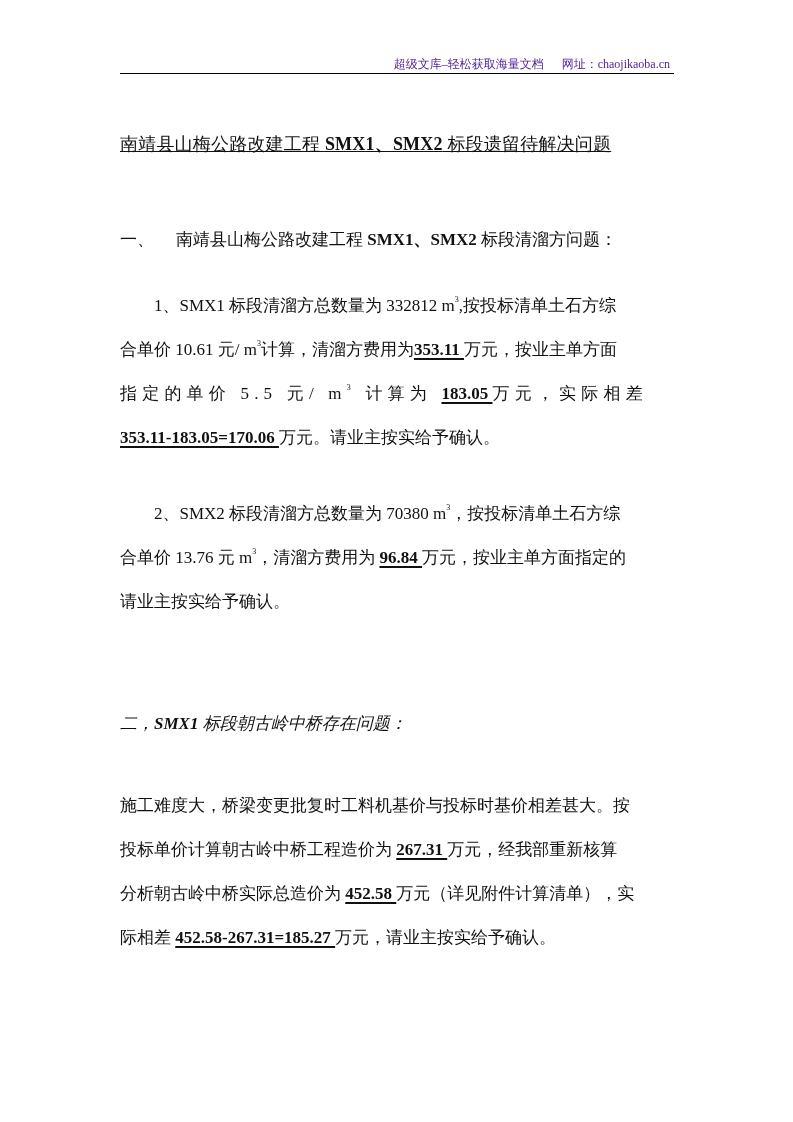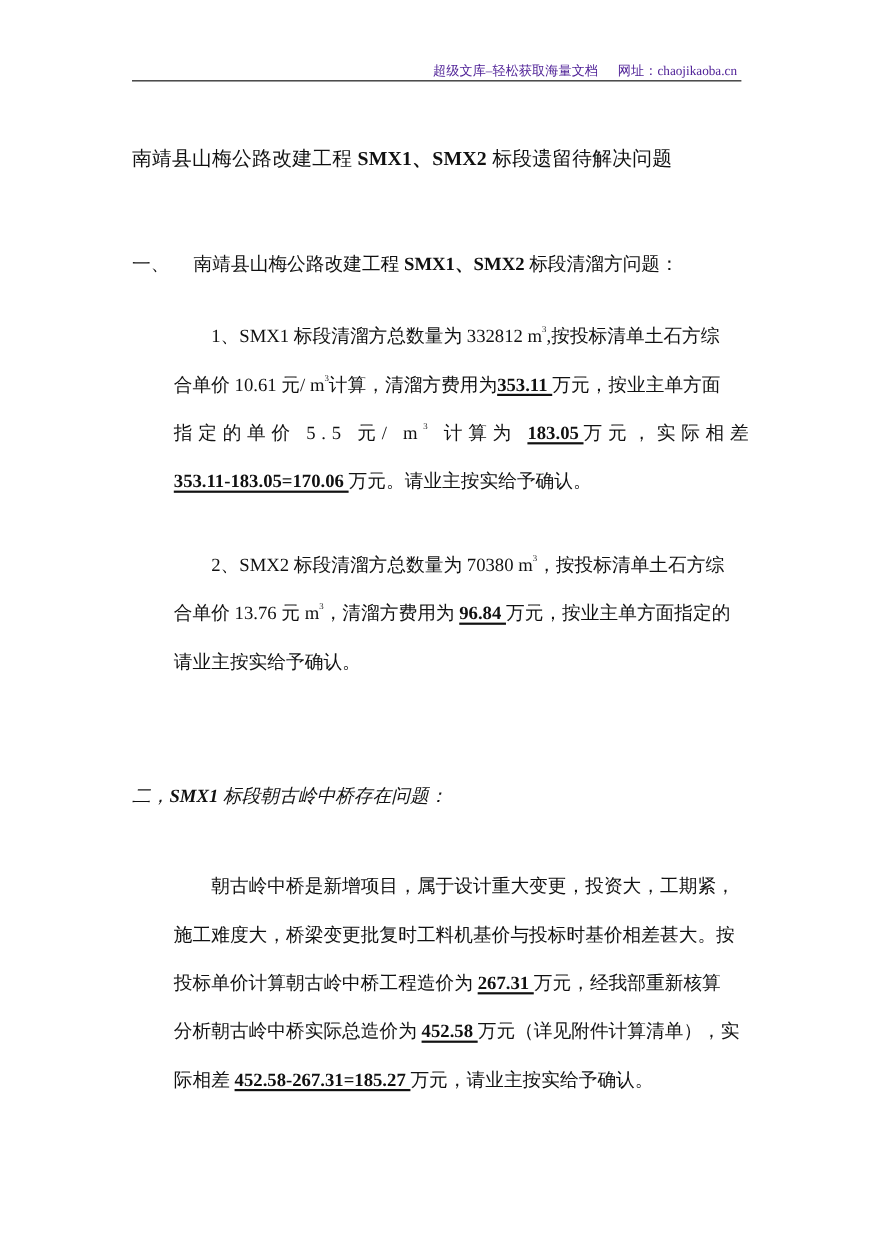--- a/index.html
+++ b/index.html
@@ -2,26 +2,26 @@
 <html><head>
 <meta charset="utf-8">
 <style>
   html, body { margin:0; padding:0; background:#ffffff; }
   body { width:793px; height:1122px; position:relative; overflow:hidden;
          font-family:"Liberation Serif","DejaVu Serif",serif; color:#111; }
   .header { position:absolute; left:116px; top:56px; width:554px; text-align:right;
             font-size:12px; color:#4c1d95; }
   .header .gap { display:inline-block; width:18px; }
   .header-rule { position:absolute; left:120px; top:73px; width:554px; height:1px; background:#000; }
-  .title { position:absolute; left:120px; top:132px; font-size:18px; white-space:nowrap; letter-spacing:0.2px; }
+  .title { position:absolute; left:120px; top:132px; font-size:18px; white-space:nowrap; letter-spacing:0.2px;text-decoration:underline; }
   .b { font-weight:bold; }
   .u { font-weight:bold; text-decoration:underline; text-decoration-thickness:2px; text-underline-offset:3px;text-align:right; }
   .h1 { position:absolute; left:120px; top:228px; font-size:17px; white-space:nowrap; }
   .h1 .num { display:inline-block; width:56px; }
-  .para { position:absolute; left:120px; width:556px; font-size:17px; line-height:44px;margin-left:38px; }
+  .para { position:absolute; left:120px; width:556px; font-size:17px; line-height:44px; }
   .line { height:44px; white-space:nowrap; }
   .indent { padding-left:34px; }
   sup { font-size:8px; vertical-align:9px; line-height:0; }
   .h2 { position:absolute; left:120px; top:712px; font-size:17px; white-space:nowrap;font-style:italic; }
 </style>
 </head>
 <body>
 
 <div class="header">
   <span>超级文库–轻松获取海量文档</span><span class="gap"></span><span>网址：</span><span>chaojikaoba.cn</span>
@@ -47,18 +47,17 @@
   <div class="line indent"><span>2、SMX2 标段清溜方总数量为 70380 m</span><sup>3</sup><span>，按投标清单土石方综</span></div>
   <div class="line"><span>合单价 13.76 元 m</span><sup>3</sup><span>，清溜方费用为 </span><span class="u">96.84 </span><span>万元，按业主单方面指定的</span></div>
   <div class="line"><span>请业主按实给予确认。</span></div>
 </div>
 
 <div class="h2">
   <span>二，</span><span class="b">SMX1</span><span> 标段朝古岭中桥存在问题：</span>
 </div>
 
 <div class="para" style="top:784px;">
-  <div class="line indent"><span>朝古岭中桥是新增项目，属于设计重大变更，投资大，工期紧，</span></div>
   <div class="line"><span>施工难度大，桥梁变更批复时工料机基价与投标时基价相差甚大。按</span></div>
   <div class="line"><span>投标单价计算朝古岭中桥工程造价为 </span><span class="u">267.31 </span><span>万元，经我部重新核算</span></div>
   <div class="line"><span>分析朝古岭中桥实际总造价为 </span><span class="u">452.58 </span><span>万元（详见附件计算清单），实</span></div>
   <div class="line"><span>际相差 </span><span class="u">452.58-267.31=185.27 </span><span>万元，请业主按实给予确认。</span></div>
 </div>
 
 </body></html>

